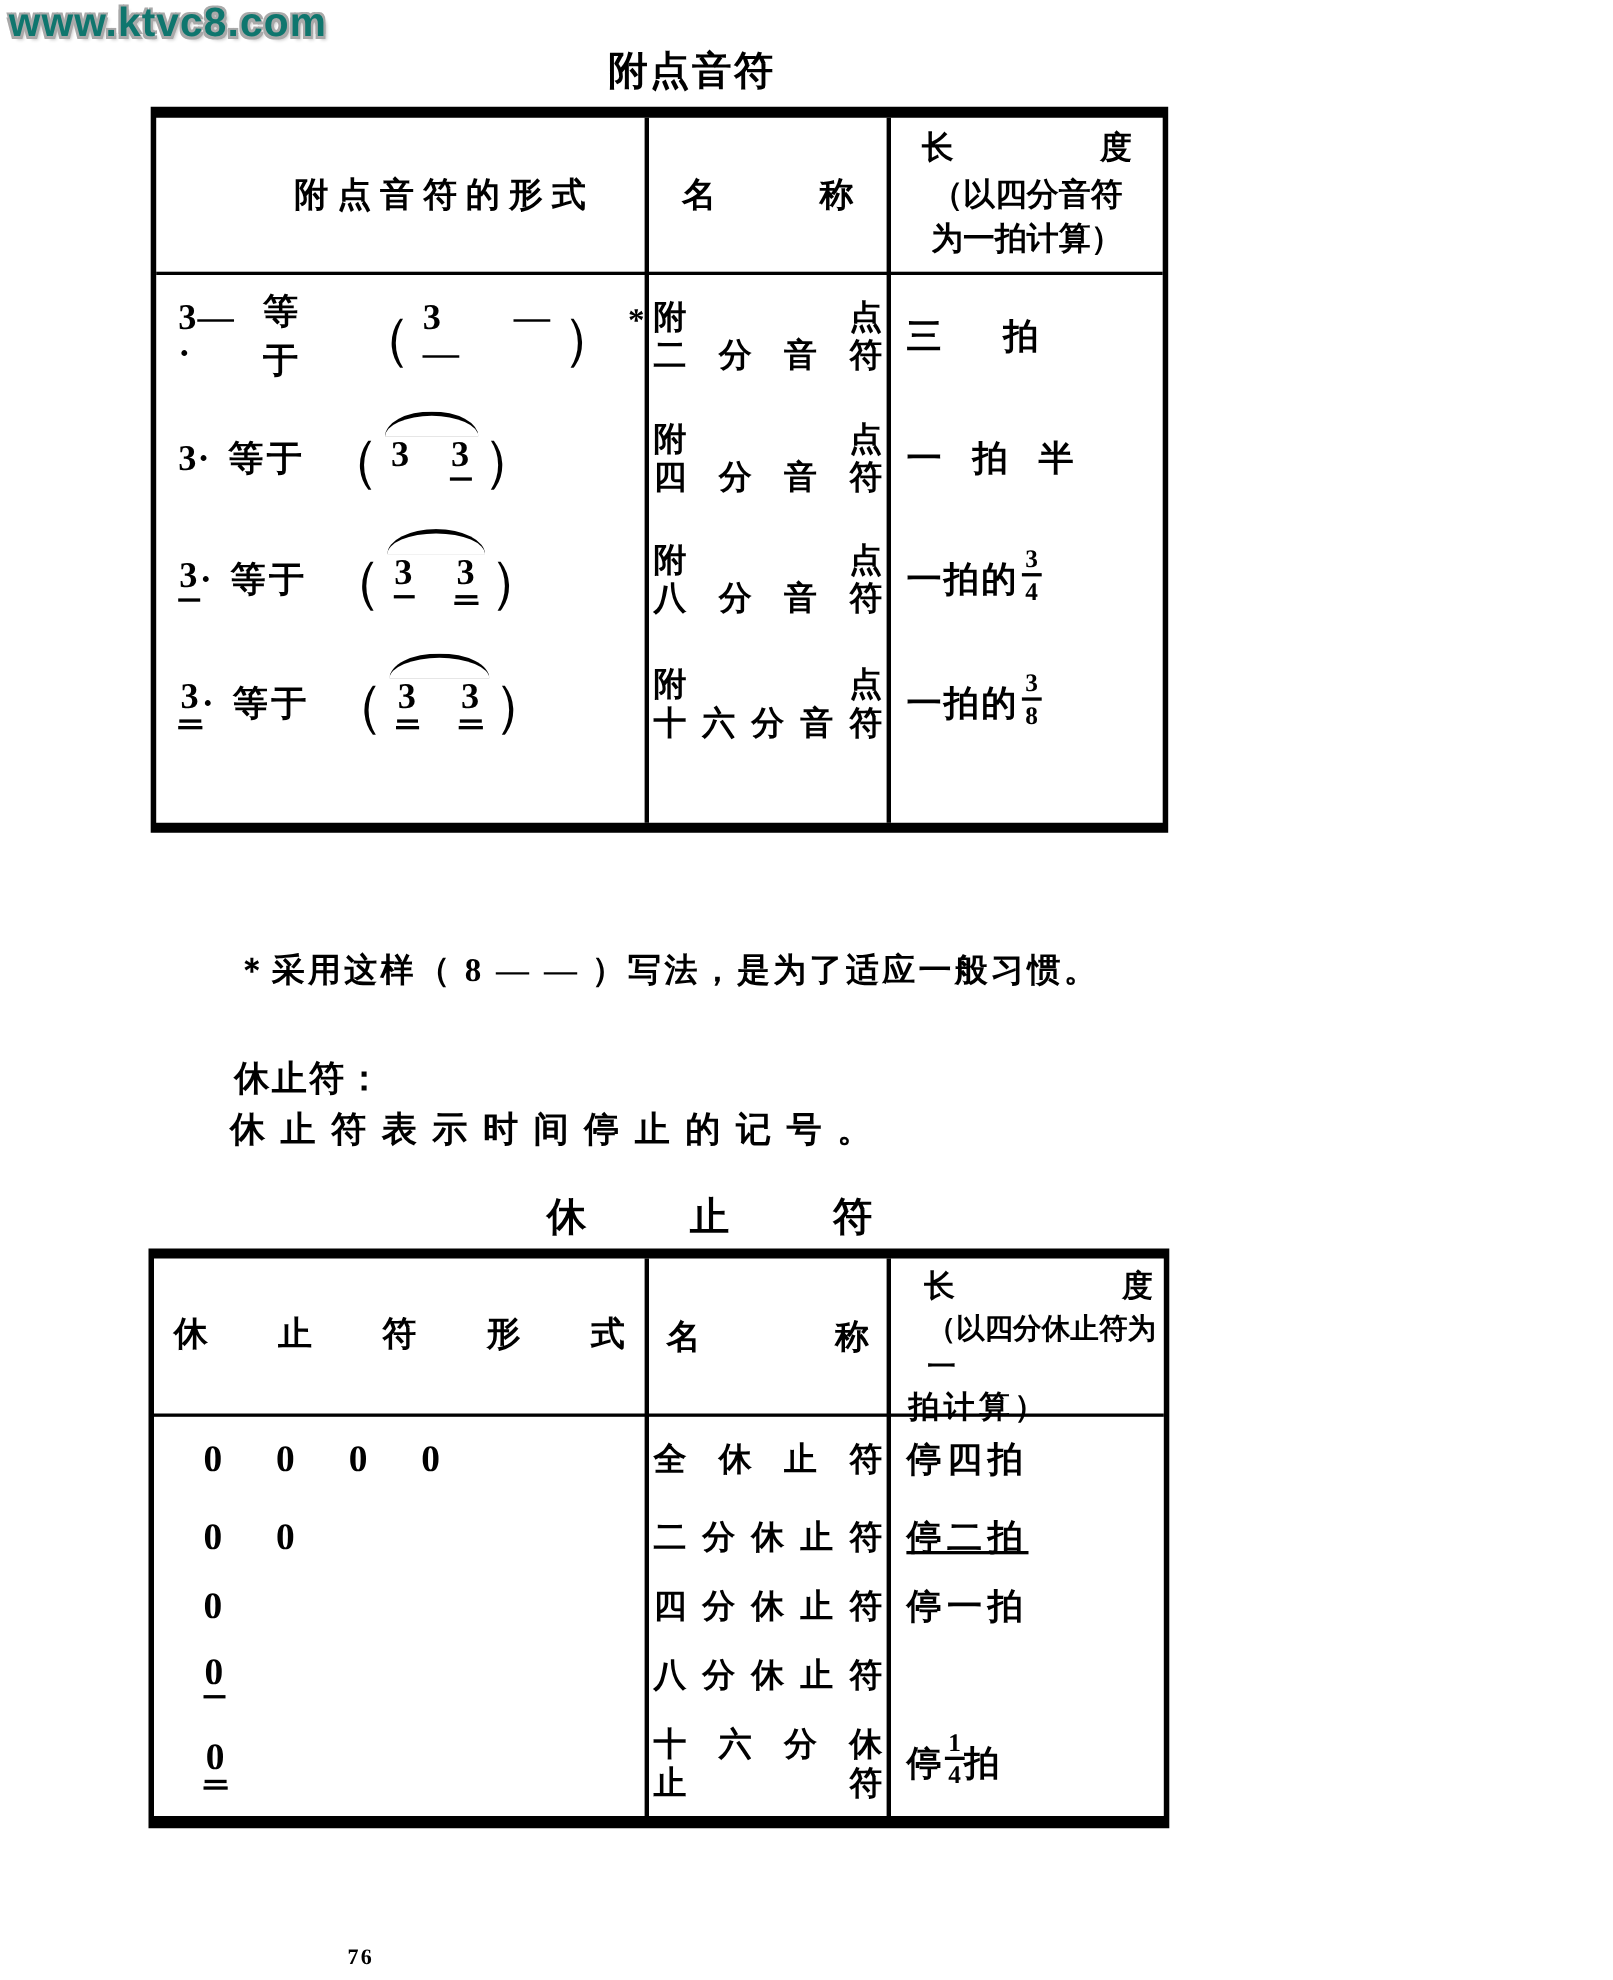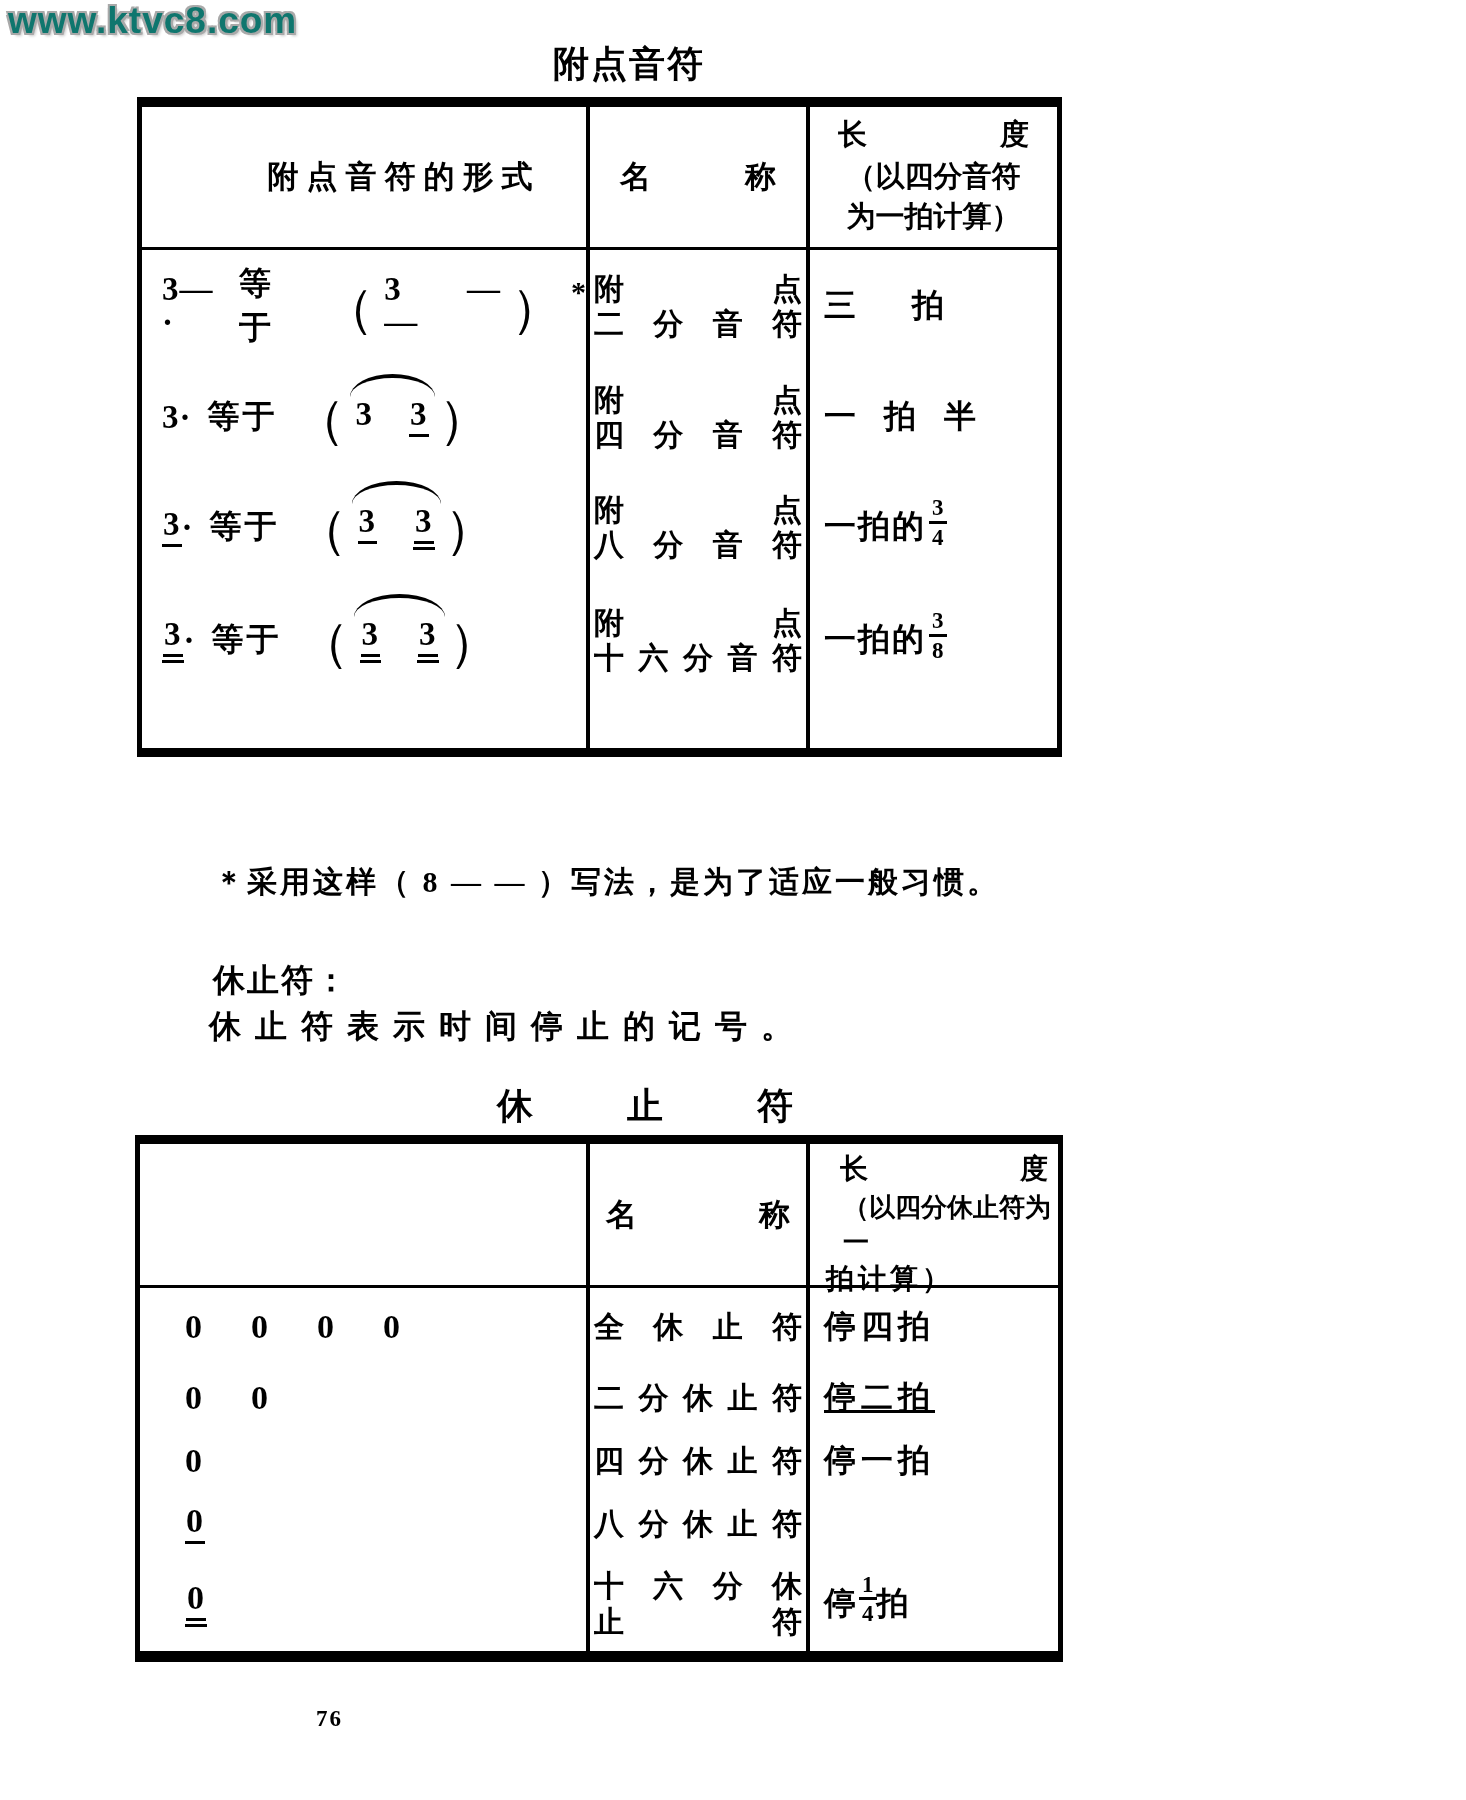--- a/index.html
+++ b/index.html
@@ -75,21 +75,21 @@
 
   
   .dur-cell{display:flex;align-items:center;padding-left:14px;font-size:32px;font-weight:bold;}
   .frac{display:inline-flex;flex-direction:column;align-items:center;font-size:23px;line-height:1.05;margin-left:3px;transform:translateY(-4px);}
   .frac .fd{border-top:3px solid #000;padding:2px 3px 0;}
   .frac .fn{padding:0 3px;}
 
   .footnote{position:absolute;left:214px;top:862px;font-size:30px;font-weight:bold;letter-spacing:3px;margin:0;}
   .rest-label{position:absolute;left:198px;top:944px;font-size:32px;font-weight:bold;margin:15px;letter-spacing:2px;}
   .rest-sentence{position:absolute;left:198px;top:994px;font-size:32px;font-weight:bold;margin:11px;letter-spacing:14px;}
-  .pagenum{position:absolute;left:316px;top:1706px;font-size:23px;font-weight:bold;letter-spacing:2px;}
+  .pagenum{position:absolute;left:316px;top:1768px;font-size:20px;font-weight:bold;letter-spacing:2px;}
 </style>
 </head>
 <body>
 
 <div class="page">
 
   <div class="watermark">www.ktvc8.com</div>
 
   <h1 class="title1">附点音符</h1>
 
@@ -256,20 +256,21 @@
     <span>休</span>
     <span>止</span>
     <span>符</span>
   </h2>
 
   <div class="stable t2">
     <div class="vline vl1"></div>
     <div class="vline vl2"></div>
     <div class="hsep"></div>
 
+    <div class="hcell h-form">休止符形式</div>
     <div class="hcell h-name">
       <span>名</span>
       <span>称</span>
     </div>
     <div class="hcell h-len">
       <div class="spreadline">
         <span>长</span>
         <span>度</span>
       </div>
       <div class="lenline2">（以四分休止符为一</div>

